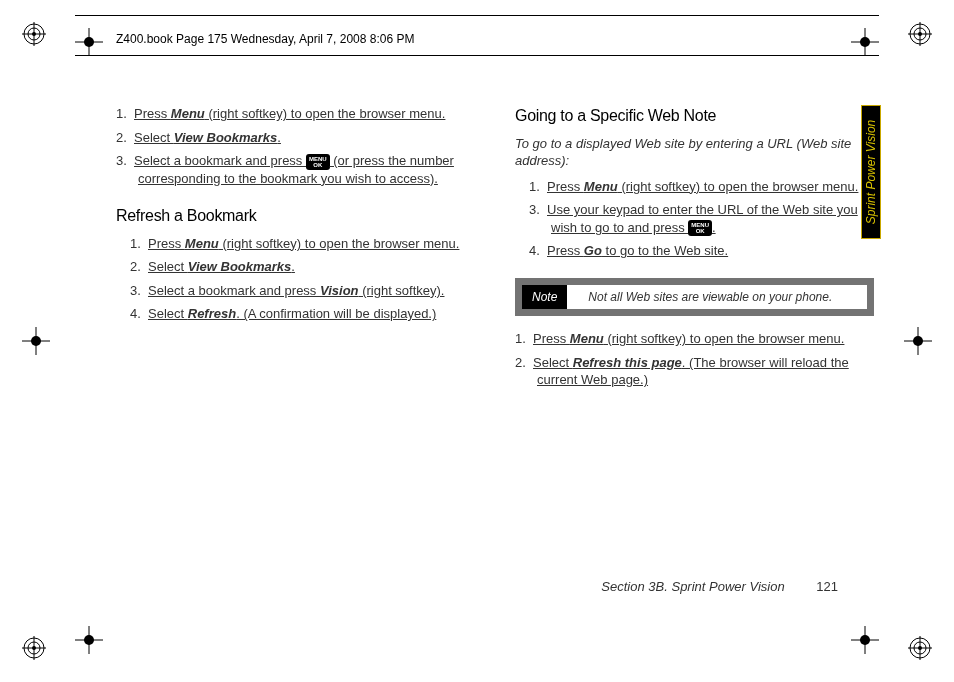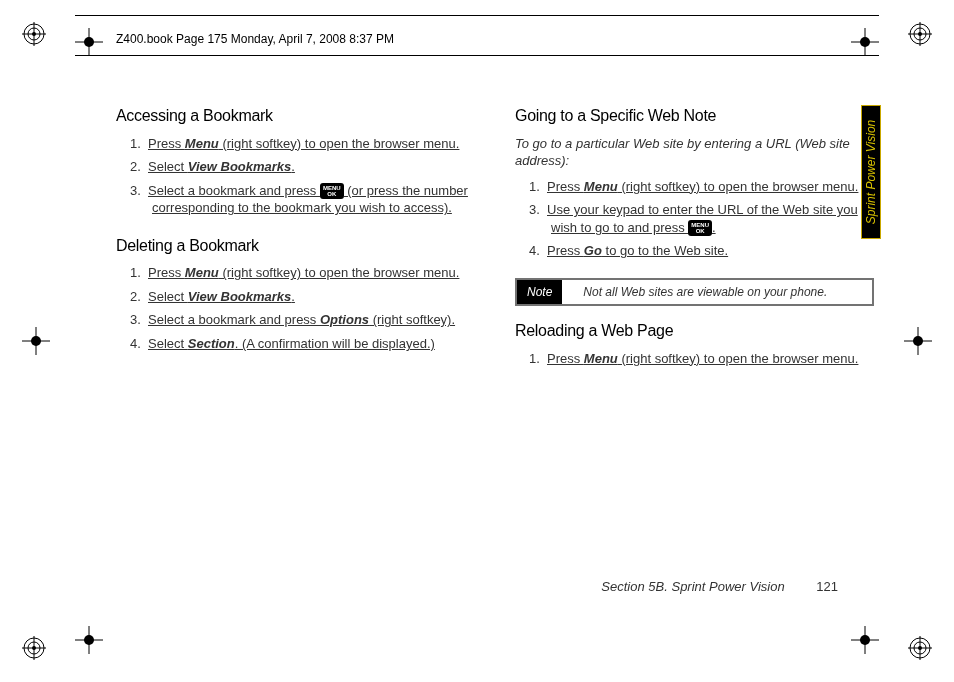--- a/index.html
+++ b/index.html
@@ -104,21 +104,21 @@
       font-weight: bold;
       line-height: 6px;
       padding: 2px 3px;
       border-radius: 3px;
       vertical-align: middle;
       text-indent: 0;
       text-align: center;
       font-style: normal;
     }
     .note-box {
-      border: 2px solid #737373;
+      border: 7px solid #737373;
       display: flex;
       margin: 12px 0 14px 0;
       font-size: 12px;
     }
     .note-label {
       background: #000;
       color: #fff;
       padding: 4px 10px;
       font-style: italic;
     }
@@ -222,57 +222,56 @@
       <line x1="14" y1="0" x2="14" y2="28" stroke="#000"></line>
     </svg></div>
 <div class="cross-mark cross-mr"><svg viewBox="0 0 28 28">
       <circle cx="14" cy="14" r="5" fill="#000"></circle>
       <line x1="0" y1="14" x2="28" y2="14" stroke="#000"></line>
       <line x1="14" y1="0" x2="14" y2="28" stroke="#000"></line>
     </svg></div>
 
 <div class="header-line"></div>
 <div class="inner-frame"></div>
-<div class="header-text">Z400.book  Page 175  Monday, April 7, 2008  8:37 PM</div>
+<div class="header-text">Z400.book  Page 175  Wednesday, April 7, 2008  8:06 PM</div>
 
 <div class="side-tab">
   <span class="side-tab-text">Sprint Power Vision</span>
 </div>
 
 <div class="page">
   <div class="col">
-    <div class="heading">Accessing a Bookmark</div>
     <div class="steps" id="left-s1">
         <div class="step"><span class="step-num">1.</span>Press <span class="b">Menu</span> (right softkey) to open the browser menu.</div>
         <div class="step"><span class="step-num">2.</span>Select <span class="b">View Bookmarks</span>.</div>
         <div class="step"><span class="step-num">3.</span>Select a bookmark and press <span class="menu-ok-key">MENU<br>OK</span> (or press the number corresponding to the bookmark you wish to access).</div>
       </div>
-    <div class="heading">Deleting a Bookmark</div>
+    <div class="heading">Refresh a Bookmark</div>
     <div class="steps" id="left-s2">
         <div class="step"><span class="step-num">1.</span>Press <span class="b">Menu</span> (right softkey) to open the browser menu.</div>
         <div class="step"><span class="step-num">2.</span>Select <span class="b">View Bookmarks</span>.</div>
-        <div class="step"><span class="step-num">3.</span>Select a bookmark and press <span class="b">Options</span> (right softkey).</div>
-        <div class="step"><span class="step-num">4.</span>Select <span class="b">Section</span>. (A confirmation will be displayed.)</div>
+        <div class="step"><span class="step-num">3.</span>Select a bookmark and press <span class="b">Vision</span> (right softkey).</div>
+        <div class="step"><span class="step-num">4.</span>Select <span class="b">Refresh</span>. (A confirmation will be displayed.)</div>
       </div>
   </div>
   <div class="col">
     <div class="heading">Going to a Specific Web Note</div>
-    <div class="intro">To go to a particular Web site by entering a URL (Web site address):</div>
+    <div class="intro">To go to a displayed Web site by entering a URL (Web site address):</div>
     <div class="steps" id="right-s1">
         <div class="step"><span class="step-num">1.</span>Press <span class="b">Menu</span> (right softkey) to open the browser menu.</div>
         <div class="step"><span class="step-num">3.</span>Use your keypad to enter the URL of the Web site you wish to go to and press <span class="menu-ok-key">MENU<br>OK</span>.</div>
         <div class="step"><span class="step-num">4.</span>Press <span class="b">Go</span> to go to the Web site.</div>
       </div>
     <div class="note-box">
       <div class="note-label">Note</div>
       <div class="note-text">Not all Web sites are viewable on your phone.</div>
     </div>
-    <div class="heading">Reloading a Web Page</div>
     <div class="steps" id="right-s2">
         <div class="step"><span class="step-num">1.</span>Press <span class="b">Menu</span> (right softkey) to open the browser menu.</div>
+        <div class="step"><span class="step-num">2.</span>Select <span class="b">Refresh this page</span>. (The browser will reload the current Web page.)</div>
       </div>
   </div>
 </div>
 
 <div class="footer">
-  <span>Section 5B. Sprint Power Vision</span>
+  <span>Section 3B. Sprint Power Vision</span>
   <span class="pagenum">121</span>
 </div>
 
 </body></html>

